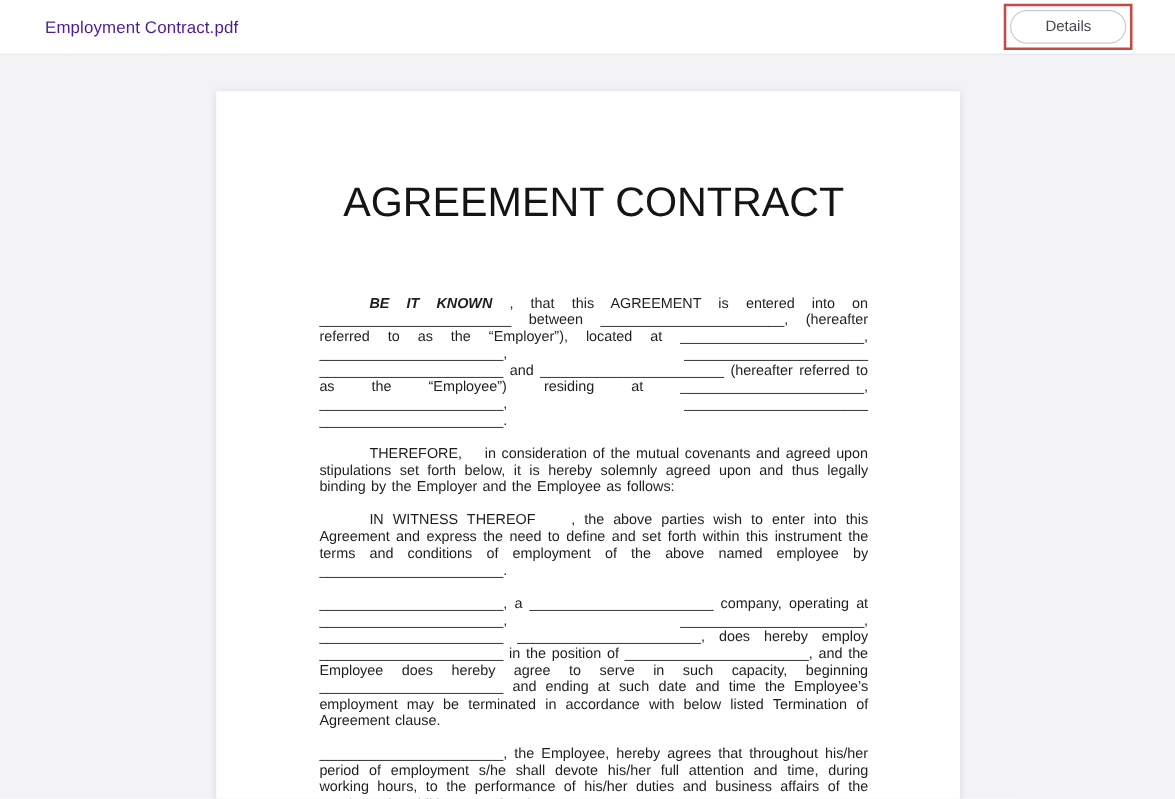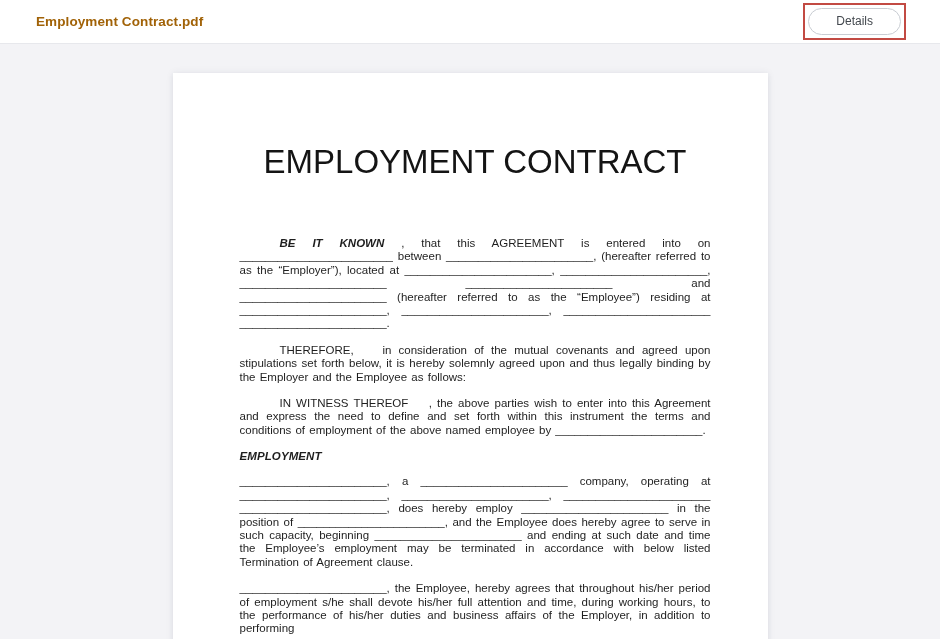--- a/index.html
+++ b/index.html
@@ -15,22 +15,22 @@
     height: 44px;
     background: #ffffff;
     border-bottom: 1px solid #e7e8ec;
     display: flex;
     align-items: center;
     justify-content: space-between;
     padding: 0 34px 0 36px;
   }
   .file-title {
     font-size: 13.5px;
-    font-weight: 700;
-    color: #a16207;
+    font-weight: 400;
+    color: #4c1d95;
     letter-spacing: 0.1px;
   }
   .annotation-highlight {
     border: 2px solid #c24a43;
     padding: 3px;
     background: transparent;
   }
   .details-btn {
     display: block;
     background: #ffffff;
@@ -66,21 +66,21 @@
     margin: 6px 0 56px;
     line-height: 38px;
     white-space: nowrap;
   }
 
   .para {
     font-size: 11.5px;
     line-height: 13.4px;
     text-align: justify;
     color: #1e1e1e;
-    margin: 0 0 13px;
+    margin: 0 16px 13px;
     word-spacing: 1px;
   }
   .para.indent { text-indent: 40px; }
   .lead { font-weight: 700; font-style: italic; }
 
   .doc-heading {
     font-size: 11.5px;
     font-weight: 700;
     font-style: italic;
     color: #1e1e1e;
@@ -95,29 +95,28 @@
   <div class="file-title">Employment Contract.pdf</div>
 
   <div class="annotation-highlight">
     <button class="details-btn">Details</button>
   </div>
 </header>
 
 <main class="doc-viewport">
   <div class="pdf-page">
 
-    <h1 class="doc-title">EMPLOYMENT CONTRACT</h1>
+    <h1 class="doc-title">AGREEMENT CONTRACT</h1>
 
     <p class="para indent"><span class="lead">BE IT KNOWN</span><span>&nbsp;, that this AGREEMENT is entered into on ________________________ between _______________________, (hereafter referred to as the “Employer”), located at _______________________, _______________________, _______________________ _______________________ and _______________________ (hereafter referred to as the “Employee”) residing at _______________________, _______________________, _______________________ _______________________.</span></p>
 
     <p class="para indent"><span>THEREFORE,&nbsp;&nbsp;&nbsp; in consideration of the mutual covenants and agreed upon stipulations set forth below, it is hereby solemnly agreed upon and thus legally binding by the Employer and the Employee as follows:</span></p>
 
     <p class="para indent"><span>IN WITNESS THEREOF&nbsp;&nbsp;&nbsp;&nbsp;, the above parties wish to enter into this Agreement and express the need to define and set forth within this instrument the terms and conditions of employment of the above named employee by _______________________.</span></p>
 
-    <h2 class="doc-heading">EMPLOYMENT</h2>
 
     <p class="para"><span>_______________________, a _______________________ company, operating at _______________________, _______________________, _______________________ _______________________, does hereby employ _______________________ in the position of _______________________, and the Employee does hereby agree to serve in such capacity, beginning _______________________ and ending at such date and time the Employee’s employment may be terminated in accordance with below listed Termination of Agreement clause.</span></p>
 
 
     <p class="para"><span>_______________________, the Employee, hereby agrees that throughout his/her period of employment s/he shall devote his/her full attention and time, during working hours, to the performance of his/her duties and business affairs of the Employer, in addition to performing</span></p>
 
   </div>
 </main>
 
 </body></html>

